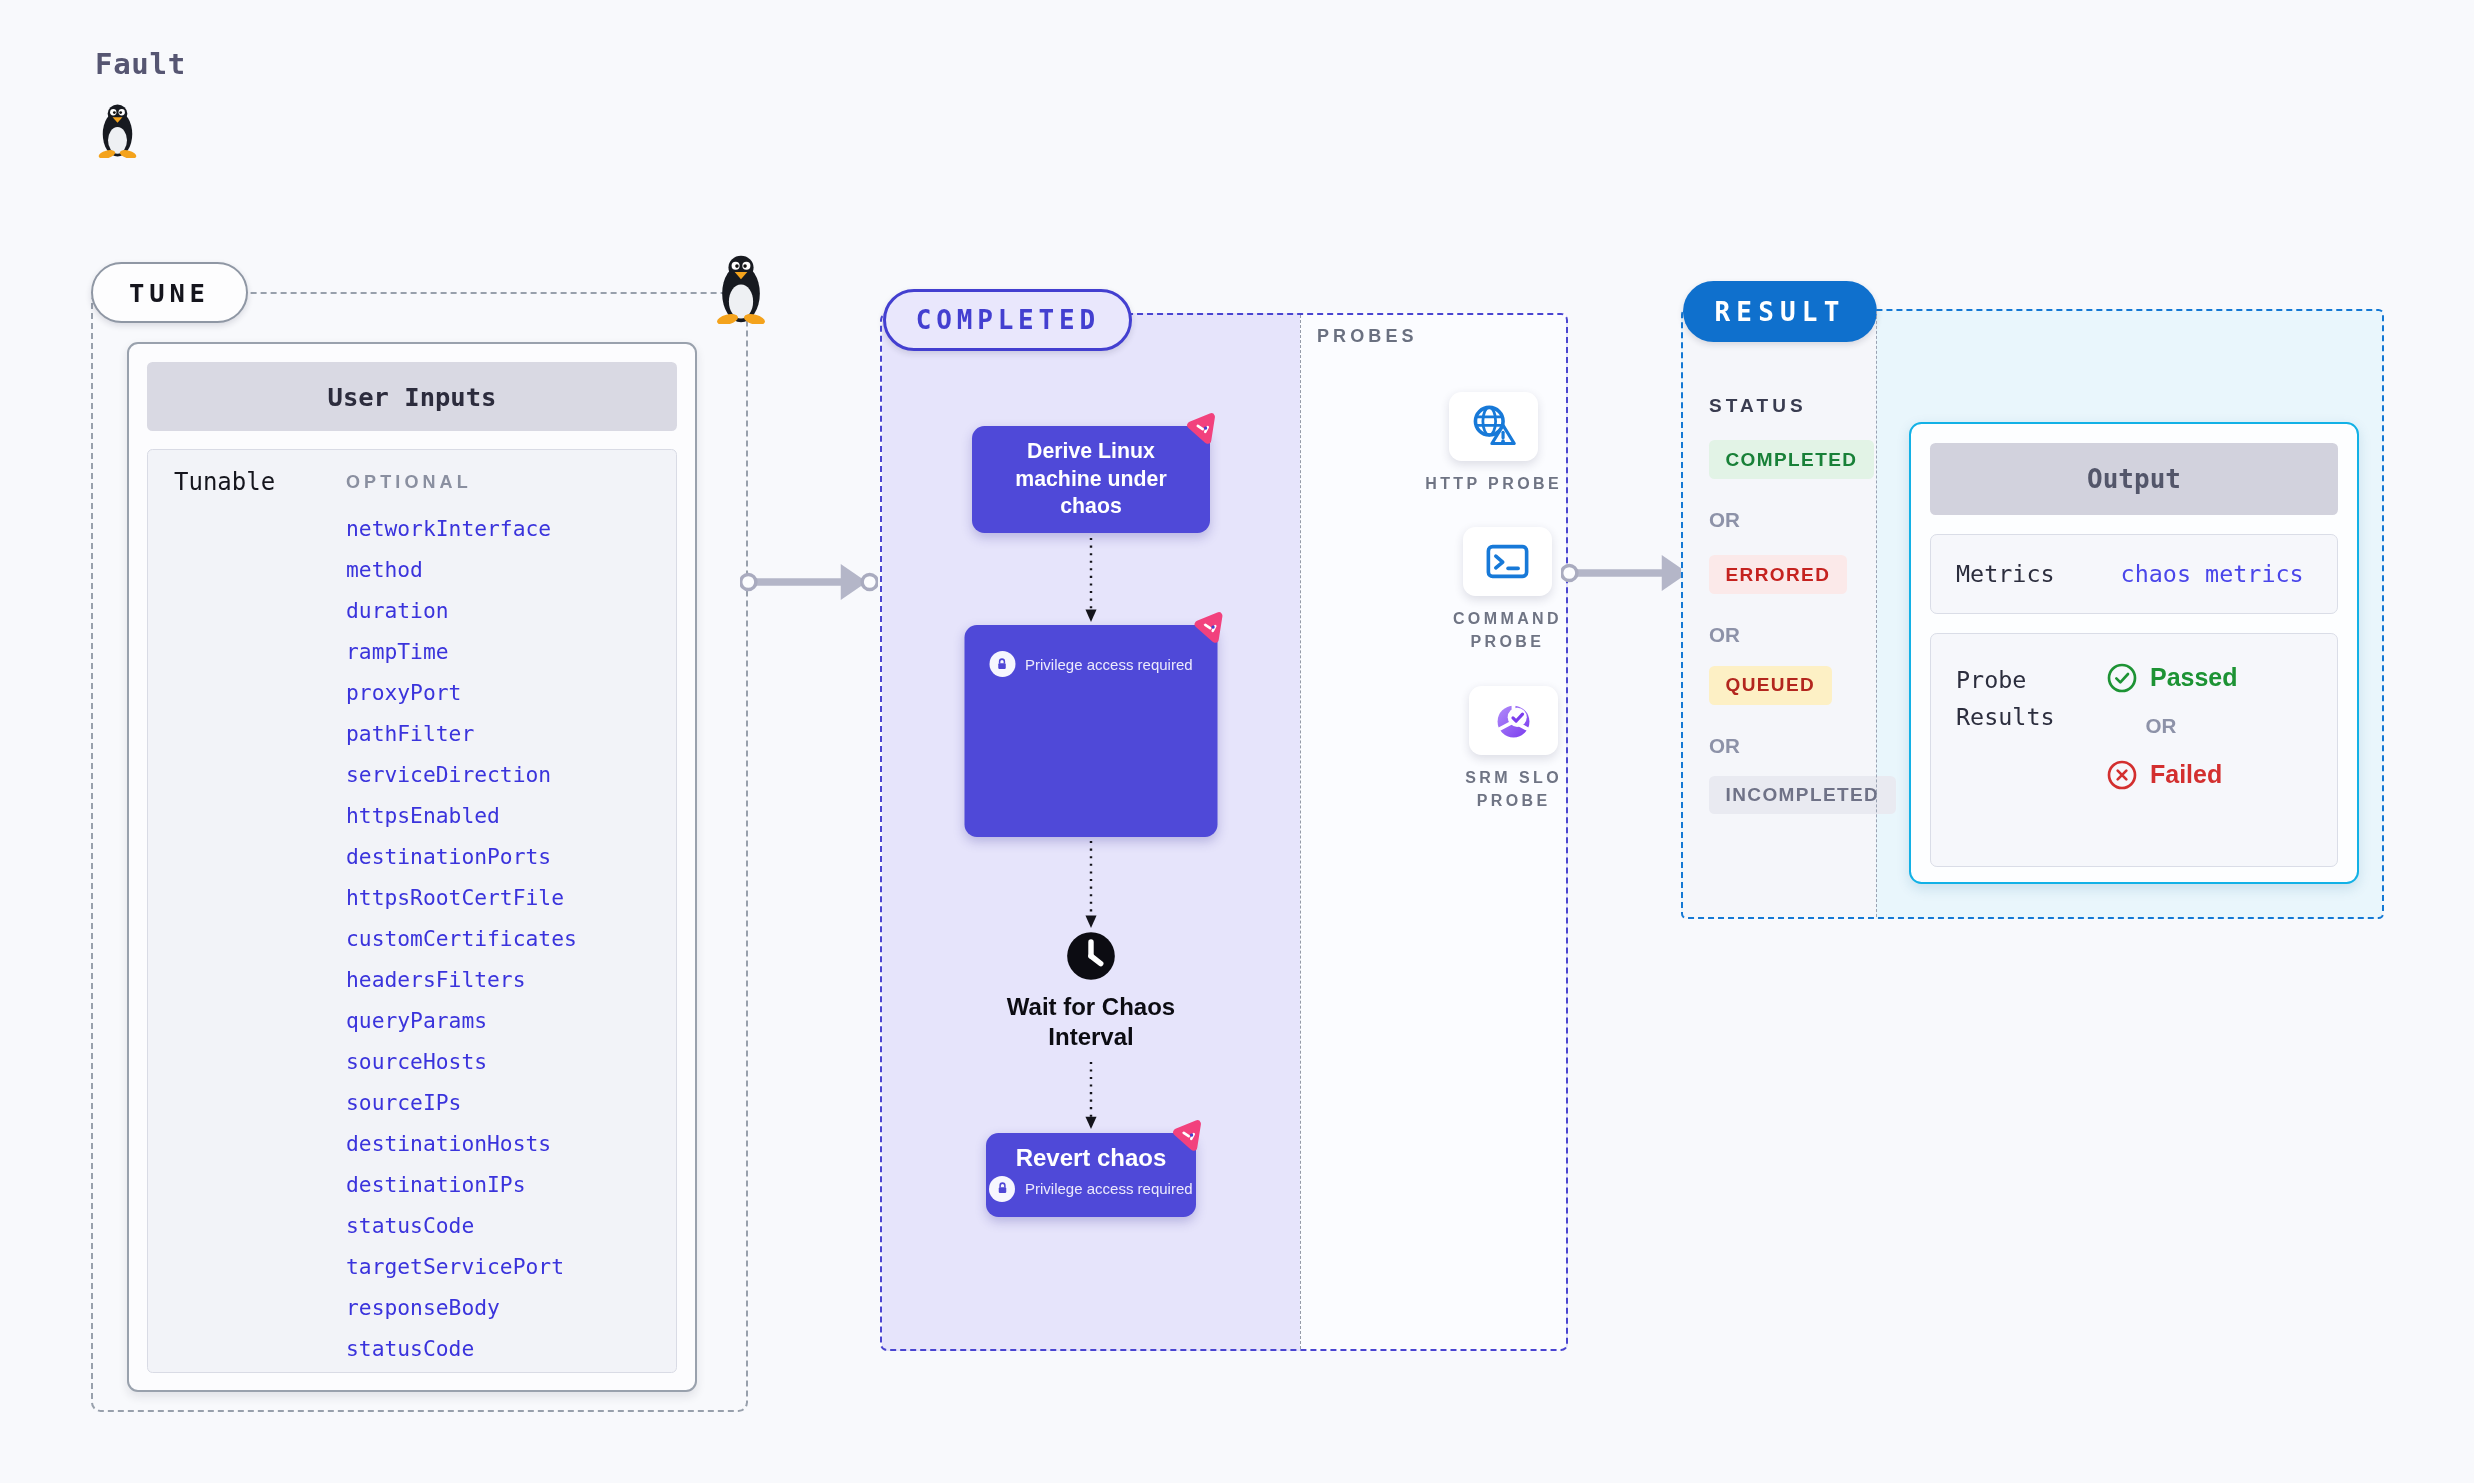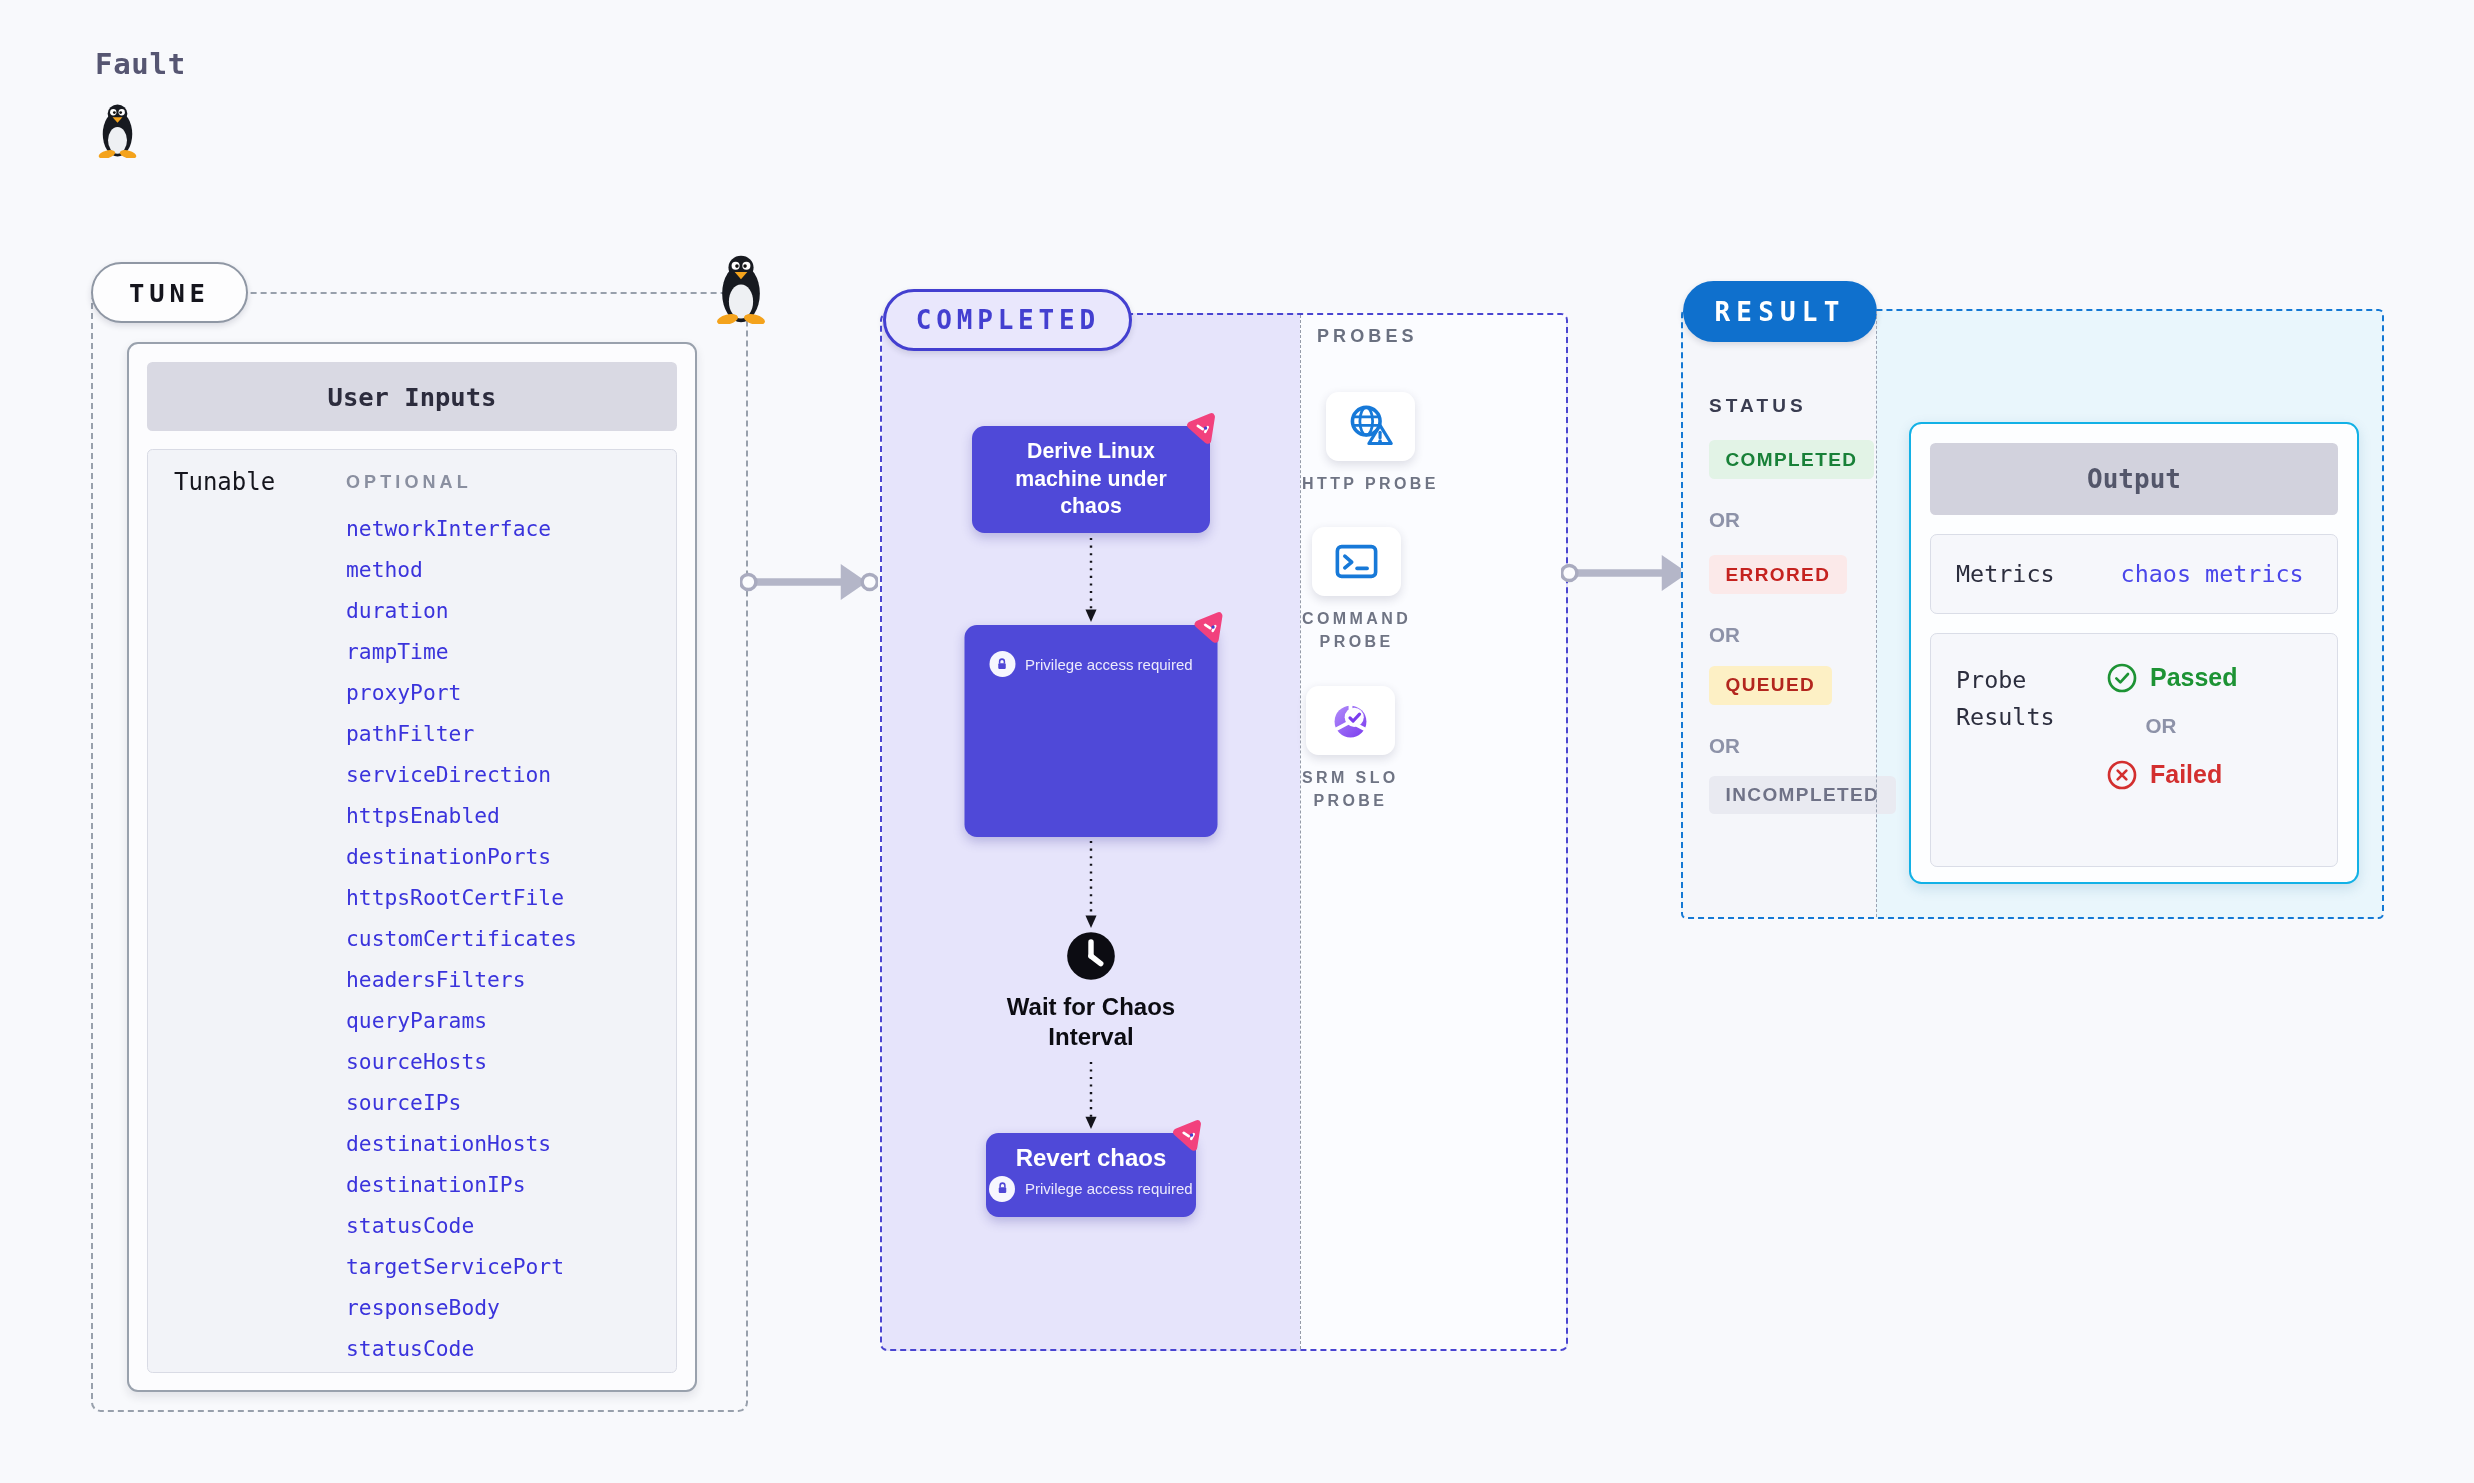--- a/index.html
+++ b/index.html
@@ -117,21 +117,21 @@
   .a3 { top:747px; height:67px; }
   .clock { position:absolute; left:50%; transform:translateX(-50%); top:615px; width:52px; height:52px; }
   .wait-label {
     position:absolute; left:50%; transform:translateX(-50%); top:677px; width:206px;
     text-align:center; font-size:24px; font-weight:bold; color:#0c0c12; line-height:1.25;
   }
 
   
   .probes { position:absolute; left:420px; top:0; width:267px; height:100%; }
   .probes-title { position:absolute; left:15px; top:11px; font-size:18px; font-weight:bold; color:#6a7080; letter-spacing:4.1px; }
-  .probe-stack { position:absolute; left:0; right:16px; top:77px; display:flex; flex-direction:column; align-items:flex-start; gap:32px; }
+  .probe-stack { position:absolute; left:0; right:7px; top:77px; display:flex; flex-direction:column; align-items:flex-end; gap:32px; }
   .probe-block { display:flex; flex-direction:column; align-items:center; cursor:pointer; }
   .probe-card {
     width:89px; height:69px; background:#ffffff; border-radius:12.4px;
     box-shadow:0 3.4px 9.6px rgba(40,40,80,.14);
     display:flex; align-items:center; justify-content:center;
   }
   .probe-card svg { width:51px; height:51px; }
   .probe-label {
     margin-top:11px; font-size:16px; font-weight:bold; color:#6f7484;
     letter-spacing:3.4px; text-align:center; line-height:1.45; white-space:pre-line;

